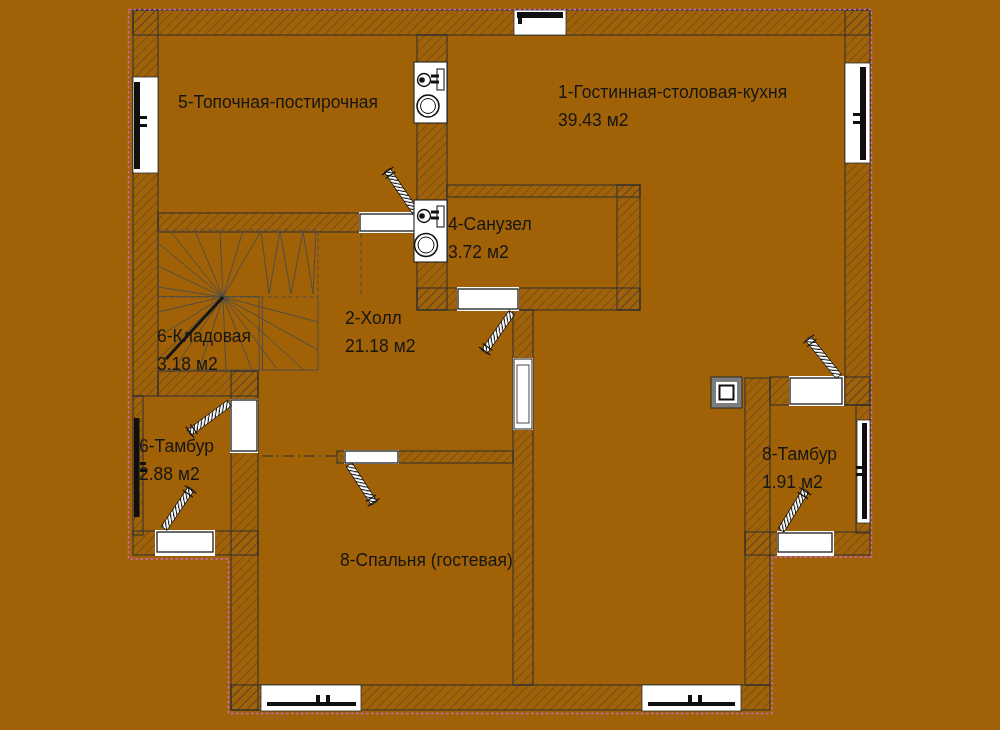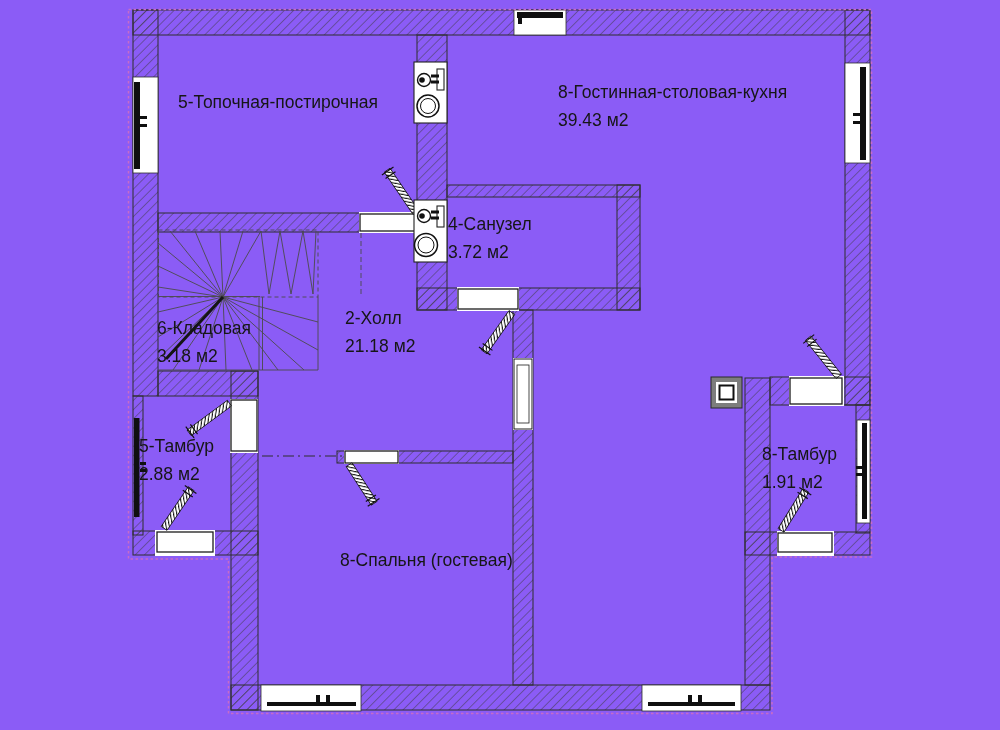--- a/index.html
+++ b/index.html
@@ -1,19 +1,19 @@
 <!DOCTYPE html>
 <html><head>
 <meta charset="utf-8">
 <style>
   html,body{margin:0;padding:0;background:#fff;}
   .plan{
     position:relative;
     width:1000px;height:730px;
-    background:#8b5cf6;
+    background:#a16207;
     font-family:"Liberation Sans", sans-serif;
     overflow:hidden;
   }
   .plan svg{position:absolute;left:0;top:0;}
   .room-label{
     position:absolute;
     color:#161616;
     font-size:17.5px;
     line-height:28px;
     white-space:nowrap;
@@ -244,37 +244,37 @@
 
   <g>
     <path d="M 128.5,9.5 L 871.5,9.5 L 871.5,557 L 772,557 L 772,713.5 L 228.5,713.5 L 228.5,559 L 128.5,559 Z" fill="none" stroke="#c76bc7" stroke-width="1.5" stroke-dasharray="2.5 2.5"></path>
   </g>
 </svg>
 
 <div class="room-label" style="left:178px;top:88px">
   <span>5-Топочная-постирочная</span>
 </div>
 <div class="room-label" style="left:558px;top:78px">
-  <span>8-Гостинная-столовая-кухня</span>
+  <span>1-Гостинная-столовая-кухня</span>
   <span>39.43 м2</span>
 </div>
 <div class="room-label" style="left:448px;top:210px">
   <span>4-Санузел</span>
   <span>3.72 м2</span>
 </div>
-<div class="room-label" style="left:157px;top:314px">
+<div class="room-label" style="left:157px;top:322px">
   <span>6-Кладовая</span>
   <span>3.18 м2</span>
 </div>
 <div class="room-label" style="left:345px;top:304px">
   <span>2-Холл</span>
   <span>21.18 м2</span>
 </div>
 <div class="room-label" style="left:139px;top:432px">
-  <span>5-Тамбур</span>
+  <span>6-Тамбур</span>
   <span>2.88 м2</span>
 </div>
 <div class="room-label" style="left:762px;top:440px">
   <span>8-Тамбур</span>
   <span>1.91 м2</span>
 </div>
 <div class="room-label" style="left:340px;top:546px">
   <span>8-Спальня (гостевая)</span>
 </div>
 

